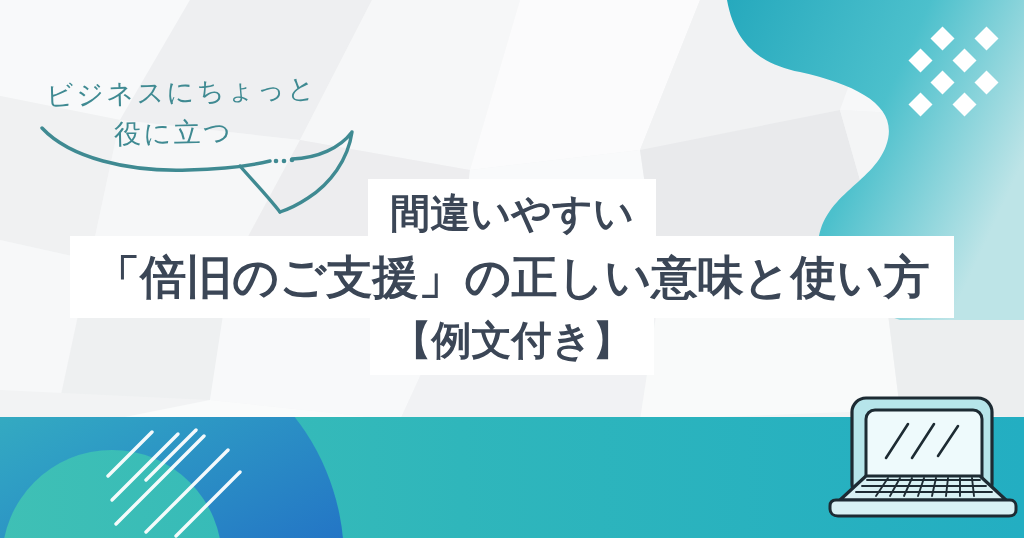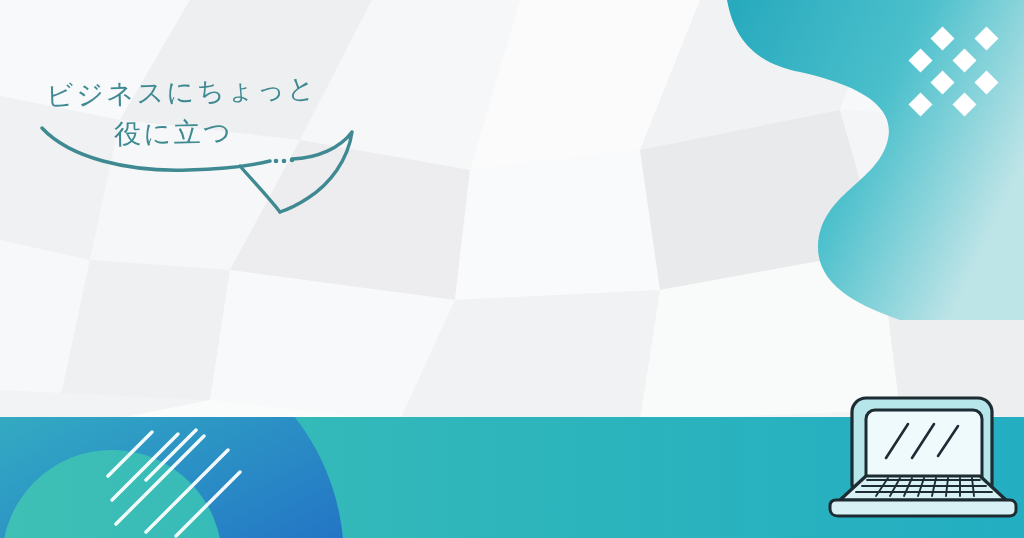--- a/index.html
+++ b/index.html
@@ -229,14 +229,25 @@
                C 1016,514 1013,516 1009,516 L 838,516 C 833,516 830,513 830,509
                L 830,506 C 830,502 832,500 836,500 Z" fill="#d8f1f4" stroke="#1d2b33" stroke-width="3" stroke-linejoin="round"></path>
     </g>
   </svg>
 
   <div class="catch-wrap">
     <div class="catch-line catch-line-1">ビジネスにちょっと</div>
     <div class="catch-line catch-line-2">役に立つ</div>
   </div>
 
+  <div class="title-block">
+    <div class="title-line t-line-1">
+      <span class="hl">間違いやすい</span>
+    </div>
+    <div class="title-line t-line-2">
+      <span class="hl">「倍旧のご支援」の正しい意味と使い方</span>
+    </div>
+    <div class="title-line t-line-3">
+      <span class="hl">【例文付き】</span>
+    </div>
+  </div>
 
 </div>
 
 </body></html>

